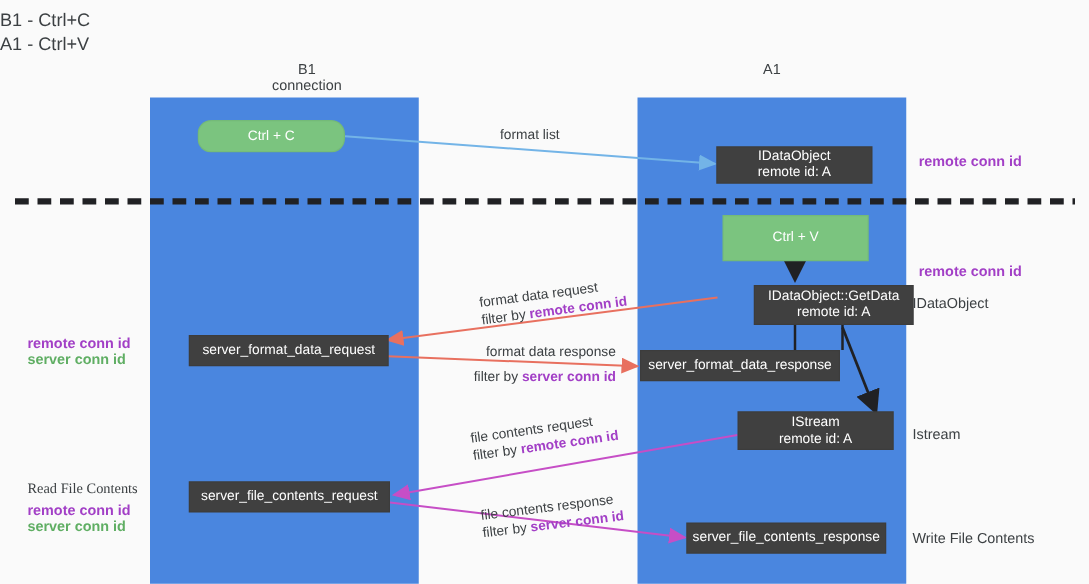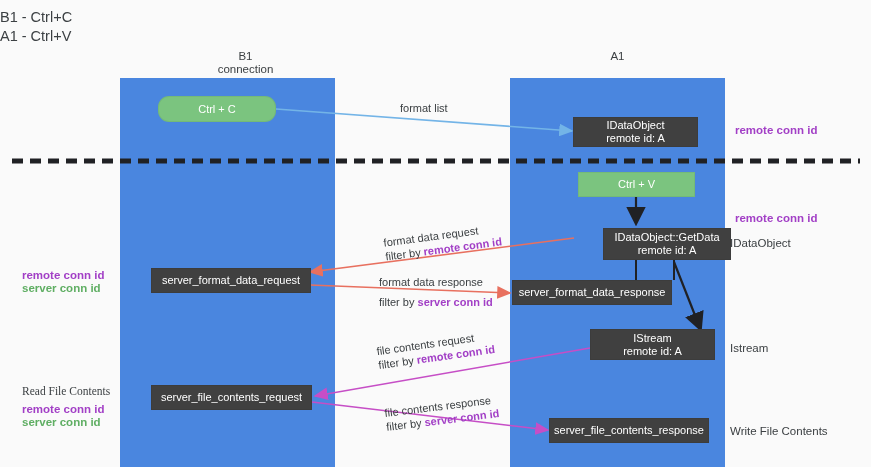--- a/index.html
+++ b/index.html
@@ -104,21 +104,21 @@
     <line x1="590" y1="348" x2="315" y2="396" stroke="#c64ec6" stroke-width="1.6" marker-end="url(#ar-mag)"></line>
 
     <line x1="312" y1="402" x2="548" y2="430" stroke="#c64ec6" stroke-width="1.6" marker-end="url(#ar-mag)"></line>
   </svg>
 
   <div class="abs node green" style="left:158px;top:96px;width:118px;height:26px;border-radius:11px;">Ctrl + C</div>
 
   <div class="abs node orange" style="left:573px;top:117px;width:125px;height:30px;">IDataObject
 remote id: A</div>
 
-  <div class="abs node green" style="left:578px;top:172px;width:117px;height:25px;">Ctrl + V</div>
+  <div class="abs node green" style="left:578px;top:172px;width:117px;height:37px;">Ctrl + V</div>
 
   <div class="abs node orange" style="left:603px;top:228px;width:128px;height:32px;">IDataObject::GetData
 remote id: A</div>
 
   <div class="abs node orange" style="left:151px;top:268px;width:160px;height:25px;">server_format_data_request</div>
 
   <div class="abs node orange" style="left:512px;top:280px;width:160px;height:25px;">server_format_data_response</div>
 
   <div class="abs node orange" style="left:590px;top:329px;width:125px;height:31px;">IStream
 remote id: A</div>
@@ -129,21 +129,21 @@
 
   <div class="abs edgelbl" style="left:400px;top:101px;">format list</div>
 
   <div class="abs edgelbl rot" style="left:384px;top:228px;transform:rotate(-7.5deg);">
     <div>format data request</div>
     <div>
       <span>filter by </span><span class="k">remote conn id</span>
     </div>
   </div>
 
-  <div class="abs edgelbl" style="left:379px;top:275px;">
+  <div class="abs edgelbl" style="left:379px;top:275px;text-align:right;">
     <div>format data response</div>
     <div style="margin-top:6px;">
       <span>filter by </span><span class="k">server conn id</span>
     </div>
   </div>
 
   <div class="abs edgelbl rot" style="left:377px;top:336px;transform:rotate(-8deg);">
     <div>file contents request</div>
     <div>
       <span>filter by </span><span class="k">remote conn id</span>

